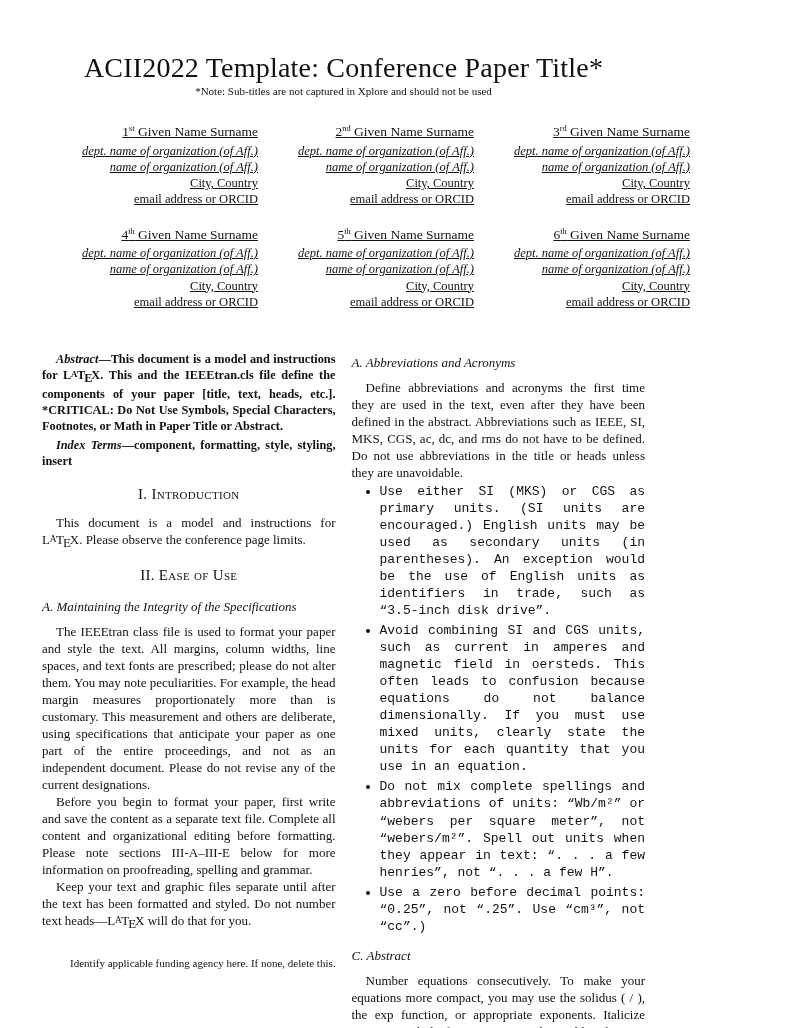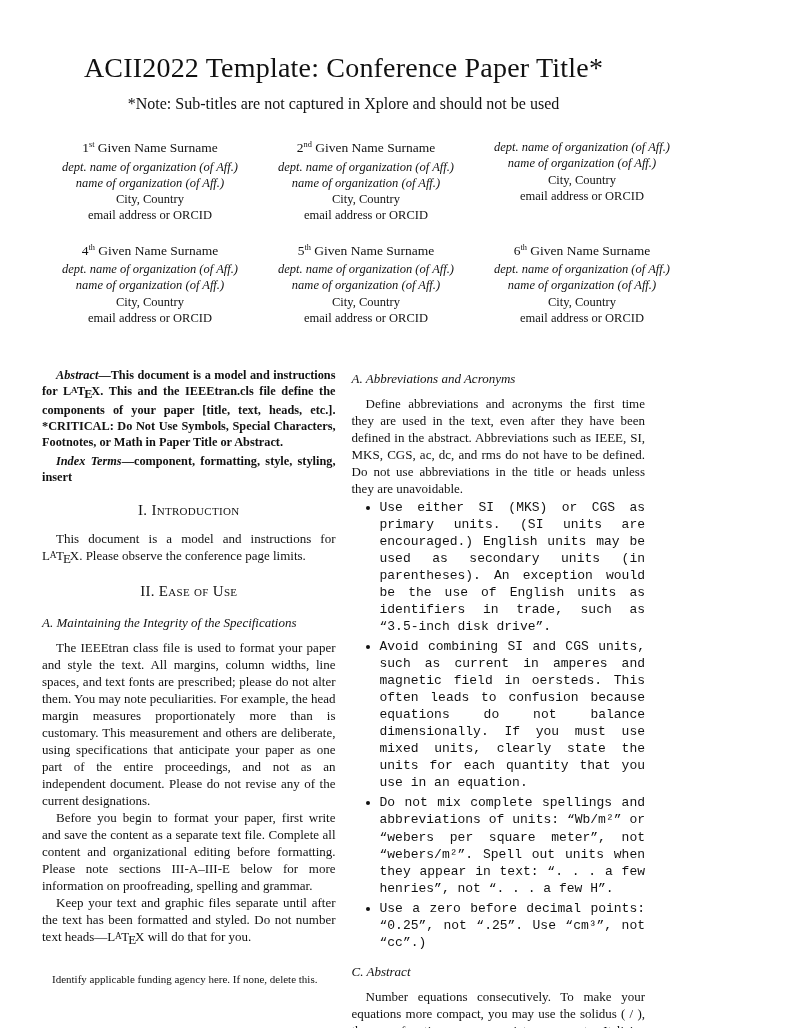--- a/index.html
+++ b/index.html
@@ -6,28 +6,28 @@
   html, body { background: #ffffff; }
   body {
     width: 794px; height: 1028px;
     font-family: "Liberation Serif", serif;
     color: #111111;
     overflow: hidden;
   }
   .page { width: 695px; height: 1028px; padding: 52px 50px 0 42px; overflow: hidden; }
 
   .title { text-align: center; font-size: 28px; font-weight: 400; letter-spacing: 0.2px; }
-  .title-note { text-align: center; font-size: 16px; margin-top: 11px; }
+  .title-note { text-align: center; font-size: 11px; margin-top: 1px; }
 
   .authors {
     width: 648px; margin: 26px auto 0 auto;
     display: grid; grid-template-columns: repeat(3, 1fr);
     row-gap: 18px;
   }
-  .author { text-align: center; font-size: 12.5px; line-height: 1.3; }
+  .author { text-align: right; font-size: 12.5px; line-height: 1.3; text-decoration: underline; }
   .author .name { font-size: 13.5px; margin-bottom: 2px; }
   .author .aff { font-style: italic; }
   sup.ord { font-size: 0.62em; vertical-align: super; line-height: 0; }
 
   .body { display: flex; gap: 16px; margin-top: 42px; }
   .col { width: 345px; font-size: 13px; line-height: 1.31; text-align: justify; }
 
   p.para { text-indent: 14px; }
   .abstract, .index-terms { font-weight: bold; font-size: 12.3px; line-height: 1.3; text-indent: 14px; }
   .index-terms { margin-top: 3px; }
@@ -36,21 +36,21 @@
   .sec-heading { text-align: center; font-variant: small-caps; font-weight: 400; font-size: 15px; margin: 15px 0 10px 0; letter-spacing: 0.3px; }
   .sub-heading { font-style: italic; font-weight: 400; font-size: 13px; margin: 12px 0 8px 0; text-align: left; }
 
   ul.units { margin: 2px 0 0 0; padding-left: 28px; }
   ul.units li { margin-bottom: 3px; font-family: Liberation Mono, monospace; }
 
   .equation-row { position: relative; text-align: center; margin: 7px 0 7px 0; }
   .equation { font-style: italic; }
   .eq-num { position: absolute; right: 0; top: 0; font-style: normal; }
 
-  .footnote { font-size: 11px; margin-top: 24px; text-indent: 10px; text-align: left; }
+  .footnote { font-size: 11px; margin-top: 24px; text-indent: 10px; text-align: right; }
 
   
   .latex { white-space: nowrap; }
   .lx-a { font-size: 0.72em; vertical-align: 0.28em; margin: 0 -0.06em 0 -0.03em; }
   .lx-e { vertical-align: -0.22em; margin: 0 -0.09em 0 -0.07em; }
 </style>
 </head>
 <body>
 
 <div class="page">
@@ -70,20 +70,21 @@
 
     <div class="author">
       <div class="name"><span>2</span><sup class="ord">nd</sup> <span>Given Name Surname</span></div>
       <div class="aff">dept. name of organization (of Aff.)</div>
       <div class="aff">name of organization (of Aff.)</div>
       <div>City, Country</div>
       <div>email address or ORCID</div>
     </div>
 
     <div class="author">
+      <div class="name"><span>3</span><sup class="ord">rd</sup> <span>Given Name Surname</span></div>
       <div class="aff">dept. name of organization (of Aff.)</div>
       <div class="aff">name of organization (of Aff.)</div>
       <div>City, Country</div>
       <div>email address or ORCID</div>
     </div>
 
     <div class="author">
       <div class="name"><span>4</span><sup class="ord">th</sup> <span>Given Name Surname</span></div>
       <div class="aff">dept. name of organization (of Aff.)</div>
       <div class="aff">name of organization (of Aff.)</div>

